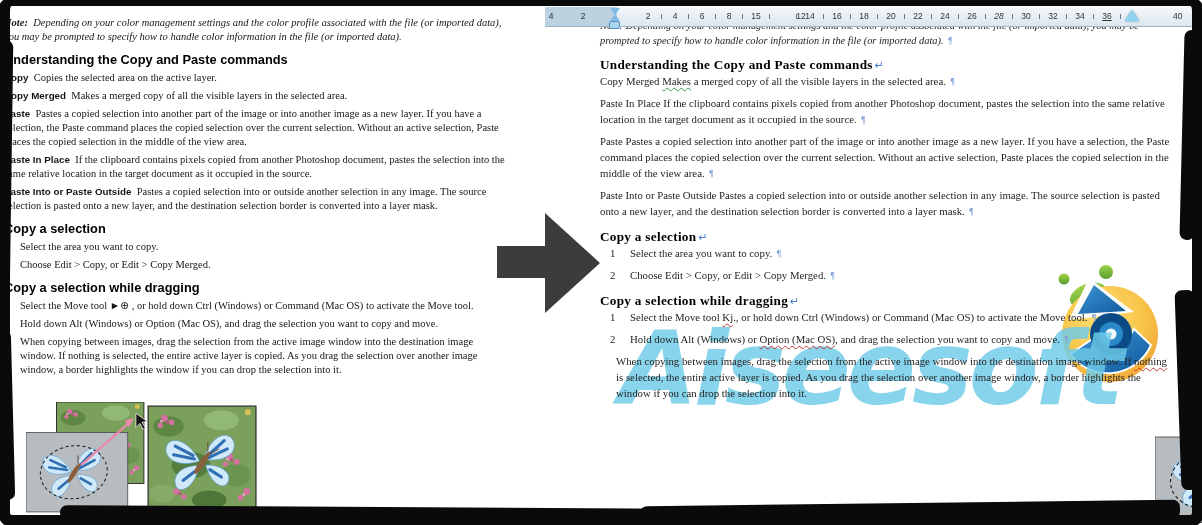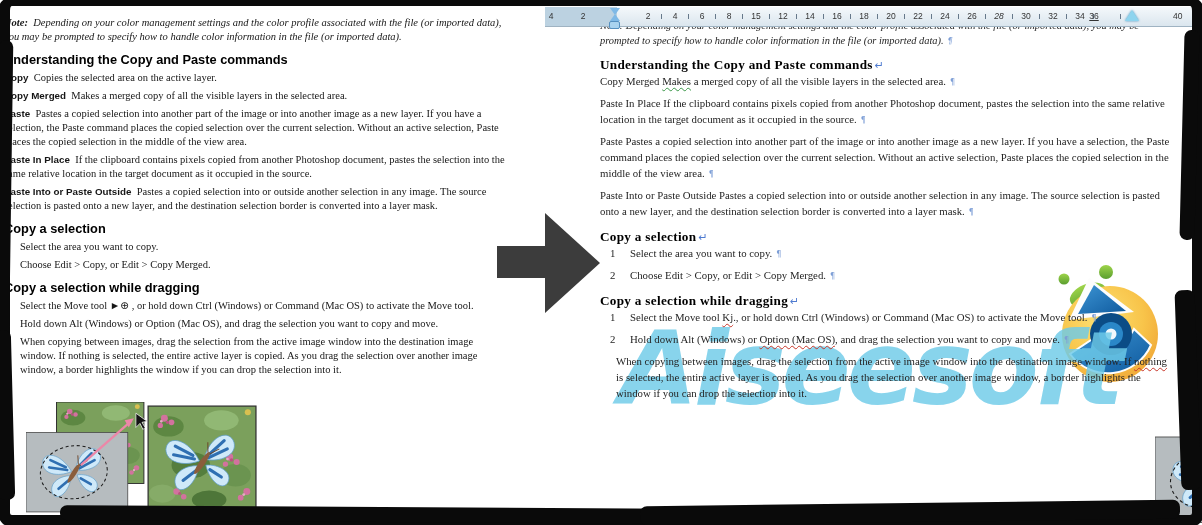--- a/index.html
+++ b/index.html
@@ -238,21 +238,21 @@
         <span class="rnum" style="left: 103px;">2</span>
         <div class="tick" style="left: 116px;"></div>
         <span class="rnum" style="left: 130px;">4</span>
         <div class="tick" style="left: 143px;"></div>
         <span class="rnum" style="left: 157px;">6</span>
         <div class="tick" style="left: 170px;"></div>
         <span class="rnum" style="left: 184px;">8</span>
         <div class="tick" style="left: 197px;"></div>
         <span class="rnum" style="left: 211px;">15</span>
         <div class="tick" style="left: 224px;"></div>
-        <span class="rnum" style="left: 238px; text-align: center;">12</span>
+        <span class="rnum" style="left: 256px; text-align: center;">12</span>
         <div class="tick" style="left: 251px;"></div>
         <span class="rnum" style="left: 265px;">14</span>
         <div class="tick" style="left: 278px;"></div>
         <span class="rnum" style="left: 292px;">16</span>
         <div class="tick" style="left: 305px;"></div>
         <span class="rnum" style="left: 319px;">18</span>
         <div class="tick" style="left: 332px;"></div>
         <span class="rnum" style="left: 346px;">20</span>
         <div class="tick" style="left: 359px;"></div>
         <span class="rnum" style="left: 373px;">22</span>
@@ -262,21 +262,21 @@
         <span class="rnum" style="left: 427px;">26</span>
         <div class="tick" style="left: 440px;"></div>
         <span class="rnum" style="left: 454px; font-style: italic;">28</span>
         <div class="tick" style="left: 467px;"></div>
         <span class="rnum" style="left: 481px;">30</span>
         <div class="tick" style="left: 494px;"></div>
         <span class="rnum" style="left: 508px;">32</span>
         <div class="tick" style="left: 521px;"></div>
         <span class="rnum" style="left: 535px;">34</span>
         <div class="tick" style="left: 548px;"></div>
-        <span class="rnum" style="left: 549px; text-decoration: underline;">36</span>
+        <span class="rnum" style="left: 562px; text-decoration: underline;">36</span>
         <div class="tick" style="left: 575px;"></div>
       </div>
   </div>
 
   <div class="frame"></div>
   <div class="blob b1"></div>
   <div class="blob b2"></div>
   <div class="blob b3"></div>
   <div class="blob b4"></div>
   <div class="blob b5"></div>

